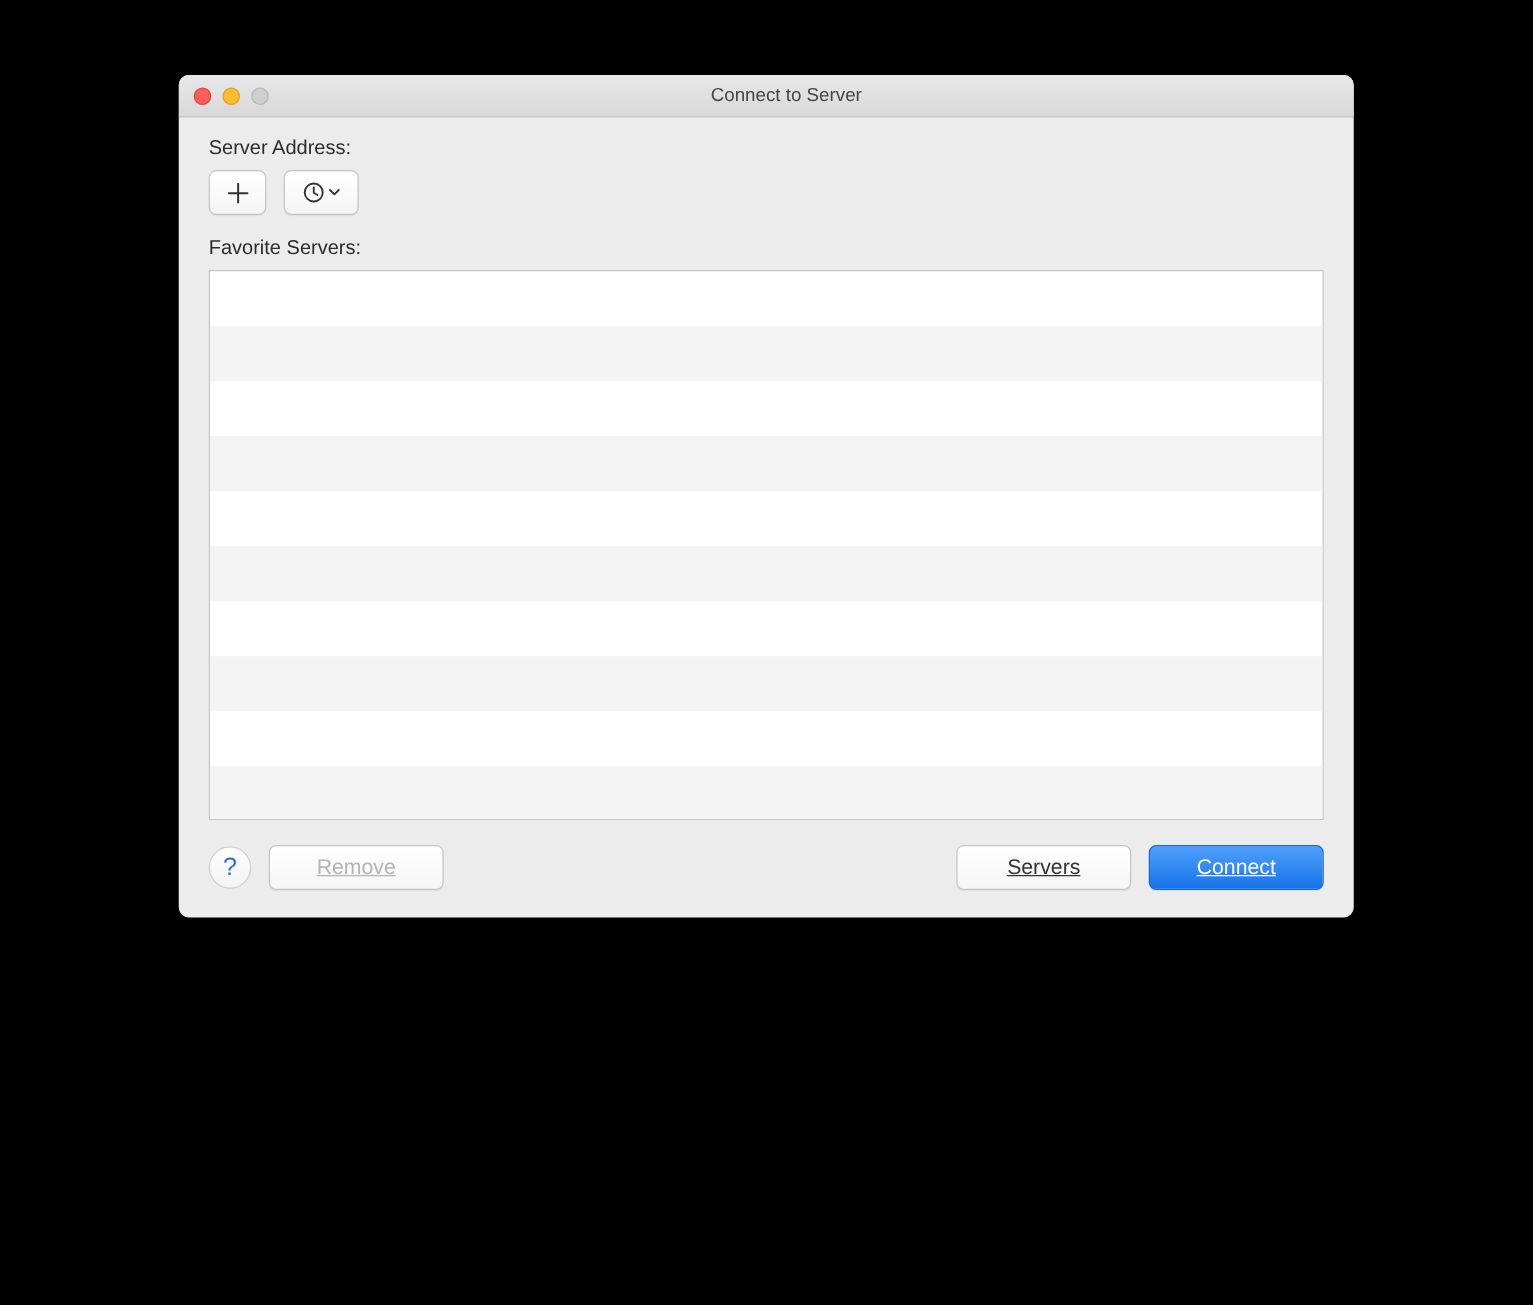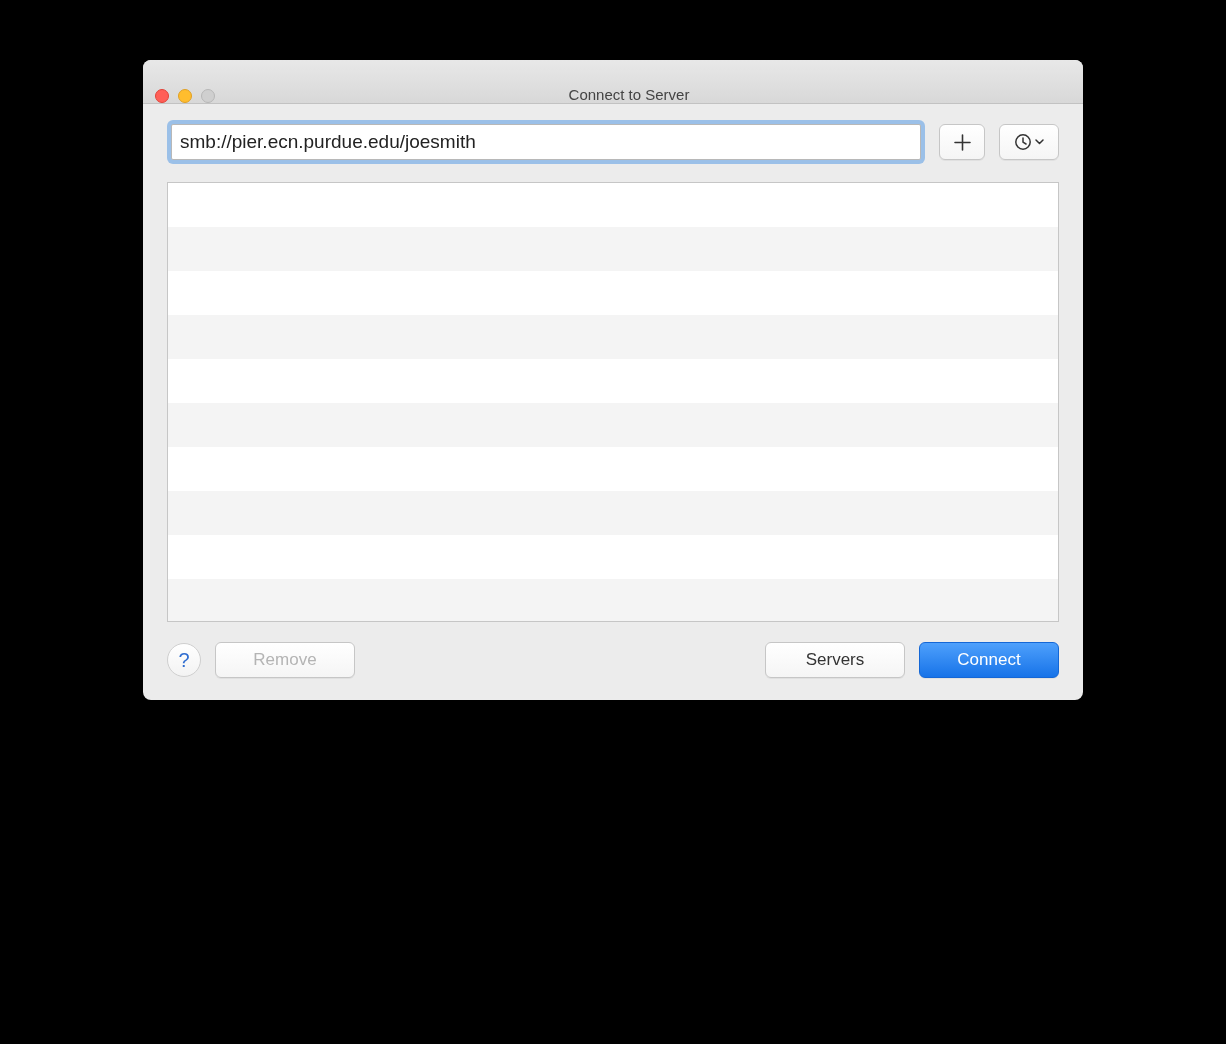--- a/index.html
+++ b/index.html
@@ -14,25 +14,25 @@
       padding-top: 60px;
     }
     .window {
       width: 940px;
       background: #ececec;
       border-radius: 8px;
       box-shadow: 0 20px 60px rgba(0,0,0,0.5);
       overflow: hidden;
     }
     .titlebar {
-      height: 44px;
+      height: 34px;
       background: linear-gradient(#e8e8e8, #d8d8d8);
       border-bottom: 1px solid #c2c2c2;
       display: flex;
-      align-items: flex-end;
+      align-items: center;
       position: relative;
       padding-left: 32px;
     }
     .traffic-lights {
       display: flex;
       gap: 9px;
       padding-left: 12px;
       position: absolute;
       left: 0;
     }
@@ -130,20 +130,21 @@
       padding: 0 6px;
       border: 1px solid #c6c6c6;
       border-radius: 6px;
       background: linear-gradient(#ffffff, #f5f5f5);
       font-size: 17px;
       color: #333;
       display: flex;
       align-items: center;
       justify-content: center;
       box-shadow: 0 1px 0 rgba(0,0,0,0.05);
+      text-decoration: underline;
     }
     .btn.disabled {
       color: #b4b4b4;
     }
     .btn.primary {
       background: linear-gradient(#4ea0fc, #1773e8);
       border: 1px solid #1467d6;
       color: #fff;
       justify-content: center;
     }
@@ -159,45 +160,44 @@
     <div class="traffic-lights">
       <div class="tl tl-close"></div>
       <div class="tl tl-min"></div>
       <div class="tl tl-zoom"></div>
     </div>
     <div class="title">Connect to Server</div>
   </div>
 
   <div class="content">
 
+    <div class="label">Server Address:</div>
 
     <div class="address-row">
-      <div class="focus-ring">
-        <input class="address-input" type="text" value="smb://pier.ecn.purdue.edu/joesmith" style="">
-      </div>
       <div class="square-btn">
         <span>
           <svg width="17" height="17" viewBox="0 0 17 17">
               <path d="M8.5 1v15M1 8.5h15" stroke="#333" stroke-width="1.6" stroke-linecap="round"></path>
             </svg>
         </span>
       </div>
       <div class="square-btn wide-btn">
         <span style="display:flex;align-items:center;gap:3px;">
           <svg width="18" height="18" viewBox="0 0 18 18">
               <circle cx="9" cy="9" r="7.2" fill="none" stroke="#333" stroke-width="1.5"></circle>
               <path d="M9 5v4.2l3 1.8" stroke="#333" stroke-width="1.5" fill="none" stroke-linecap="round"></path>
             </svg>
           <svg width="9" height="6" viewBox="0 0 9 6">
               <path d="M1 1l3.5 3.5L8 1" stroke="#333" stroke-width="1.5" fill="none" stroke-linecap="round" stroke-linejoin="round"></path>
             </svg>
         </span>
       </div>
     </div>
 
+    <div class="label">Favorite Servers:</div>
 
     <div class="favorites-list">
       <div class="fav-row"></div>
       <div class="fav-row"></div>
       <div class="fav-row"></div>
       <div class="fav-row"></div>
       <div class="fav-row"></div>
       <div class="fav-row"></div>
       <div class="fav-row"></div>
       <div class="fav-row"></div>

